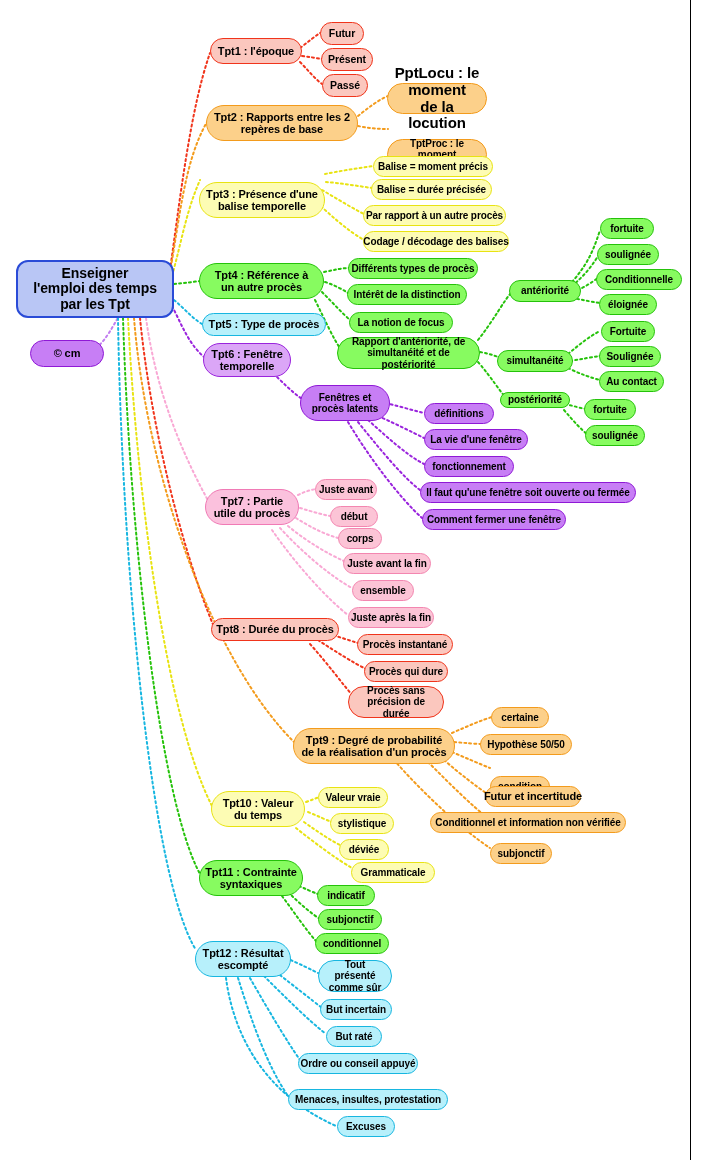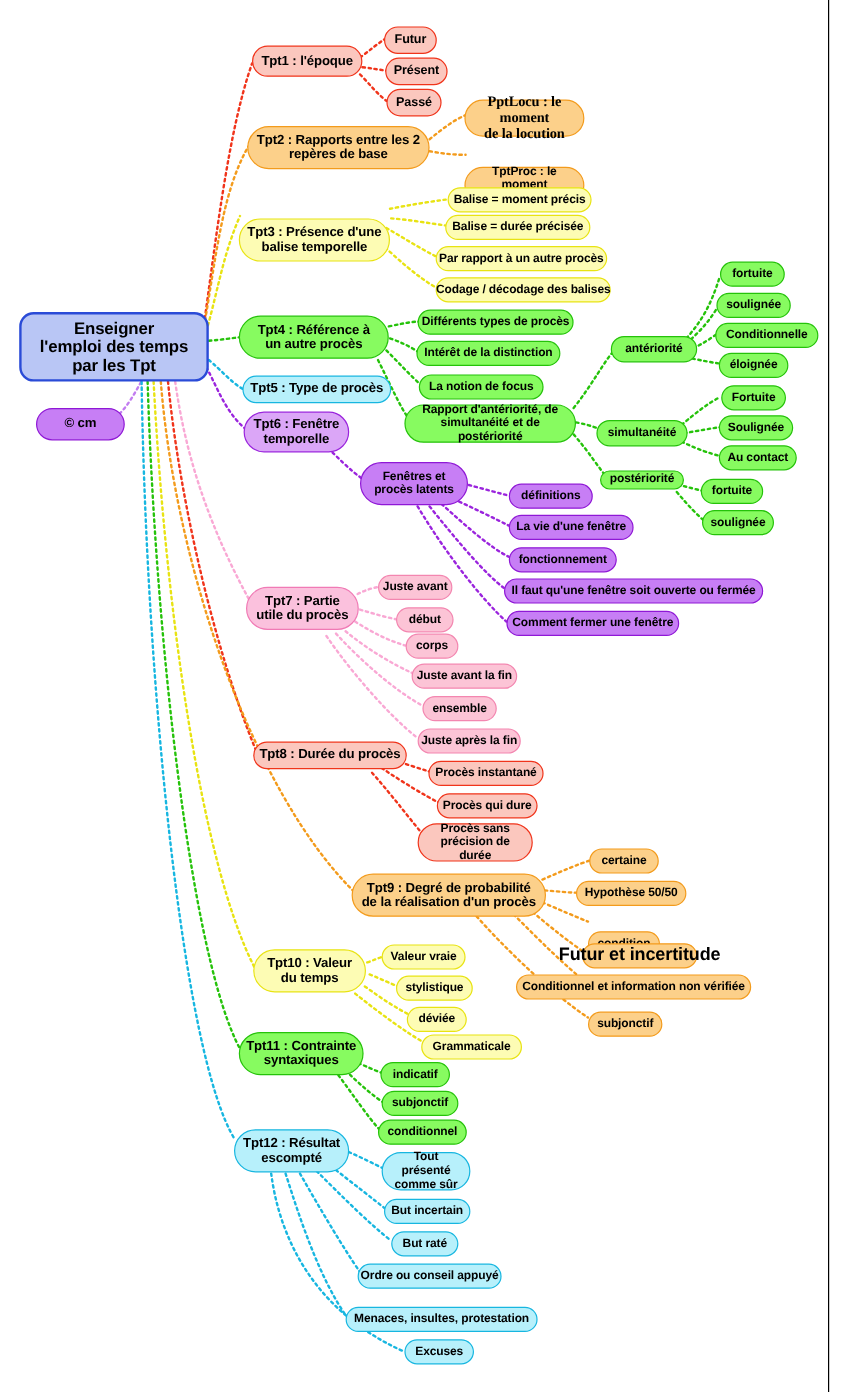--- a/index.html
+++ b/index.html
@@ -163,21 +163,21 @@
     <span>Présent</span>
   </div>
   <div class="node c-red" style="left:322px;top:74px;width:46px;height:23px;font-size:10.5px;">
     <span>Passé</span>
   </div>
 
   <div class="node c-orange wrap" style="left:206px;top:105px;width:152px;height:36px;font-size:11px;padding:2px 6px;">
     <span style="white-space:pre-line;">Tpt2 : Rapports entre les 2
 repères de base</span>
   </div>
-  <div class="node c-orange wrap" style="left:387px;top:83px;width:100px;height:31px;font-size:12px;padding:1px 4px;font-family:Liberation Serif, serif;">
+  <div class="node c-orange wrap" style="left:387px;top:83px;width:100px;height:31px;font-size:15px;padding:1px 4px;">
     <span style="white-space:pre-line;">PptLocu : le moment
 de la locution</span>
   </div>
   <div class="node c-orange wrap" style="left:387px;top:116px;width:100px;height:31px;font-size:10px;padding:1px 4px;margin-top:23px;">
     <span style="white-space:pre-line;">TptProc : le moment
 du procès</span>
   </div>
 
   <div class="node c-yellow wrap" style="left:199px;top:163px;width:126px;height:36px;font-size:11px;padding:2px 5px;margin-top:19px;">
     <span style="white-space:pre-line;">Tpt3 : Présence d'une
@@ -324,21 +324,21 @@
   </div>
   <div class="node c-orange" style="left:491px;top:707px;width:58px;height:21px;font-size:10px;">
     <span>certaine</span>
   </div>
   <div class="node c-orange" style="left:480px;top:734px;width:92px;height:21px;font-size:10px;">
     <span>Hypothèse 50/50</span>
   </div>
   <div class="node c-orange" style="left:490px;top:776px;width:60px;height:21px;font-size:10px;">
     <span>condition</span>
   </div>
-  <div class="node c-orange" style="left:485px;top:786px;width:96px;height:21px;font-size:15px;">
+  <div class="node c-orange" style="left:485px;top:786px;width:96px;height:21px;font-size:11px;">
     <span>Futur et incertitude</span>
   </div>
   <div class="node c-orange" style="left:430px;top:812px;width:196px;height:21px;font-size:10px;">
     <span>Conditionnel et information non vérifiée</span>
   </div>
   <div class="node c-orange" style="left:490px;top:843px;width:62px;height:21px;font-size:10px;">
     <span>subjonctif</span>
   </div>
 
   <div class="node c-yellow wrap" style="left:211px;top:791px;width:94px;height:36px;font-size:11px;padding:2px 5px;">

